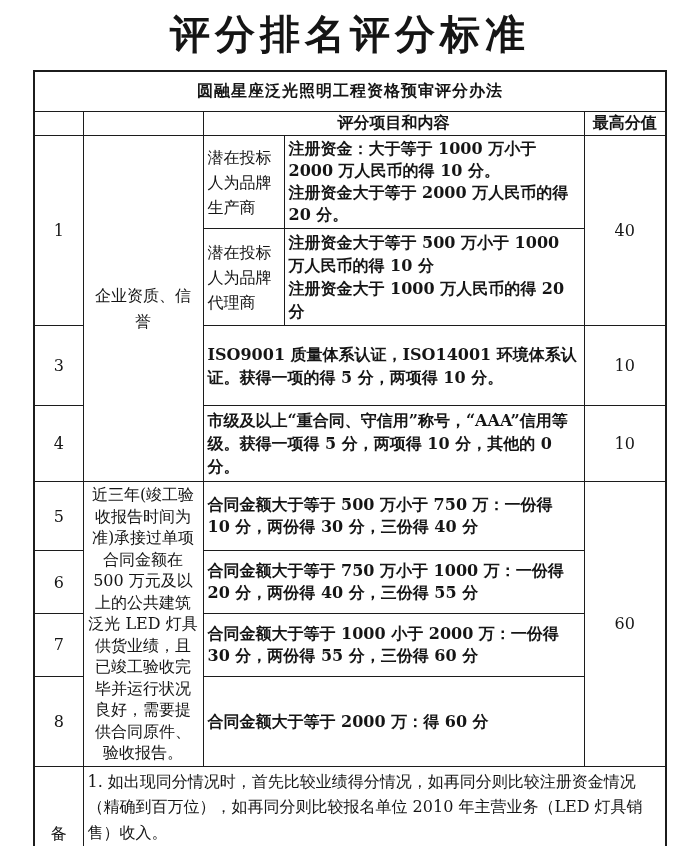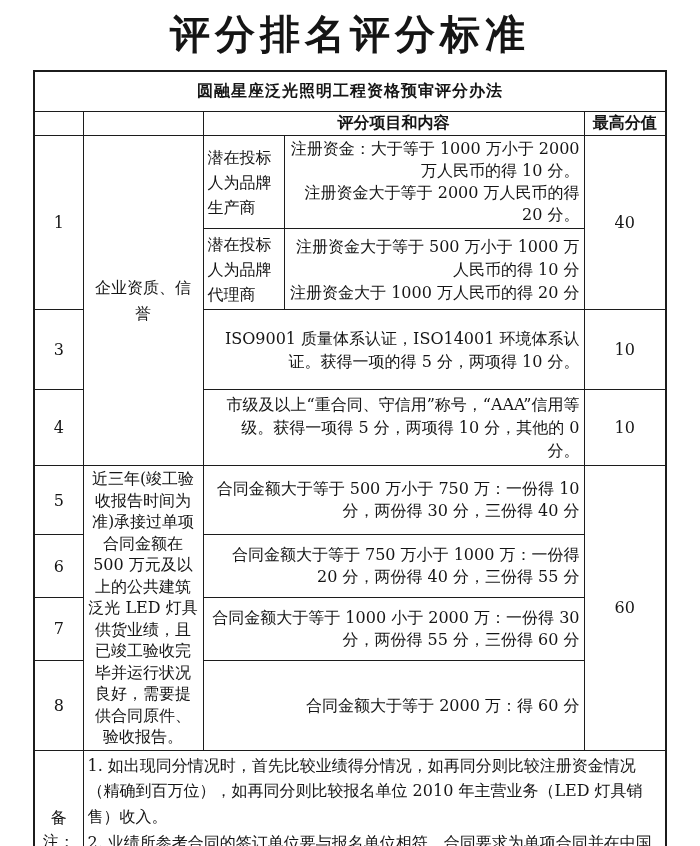--- a/index.html
+++ b/index.html
@@ -75,23 +75,24 @@
     line-height: 21.5px;
     padding: 2px 3px;
     margin-top: 32px;
   }
   td.sub-cell {
     text-align: left;
     line-height: 25px;
     padding: 2px 4px 2px 7px;
   }
   td.criteria-cell {
-    text-align: right;
+    text-align: left;
     line-height: 23px;
     padding: 3px 8px;
+    font-weight: bold;
   }
   td.criteria-tight {
     line-height: 22px;
   }
   td.score-cell {
     text-align: center;
     font-size: 16px;
   }
   td.remark-label-cell {
     text-align: center;

